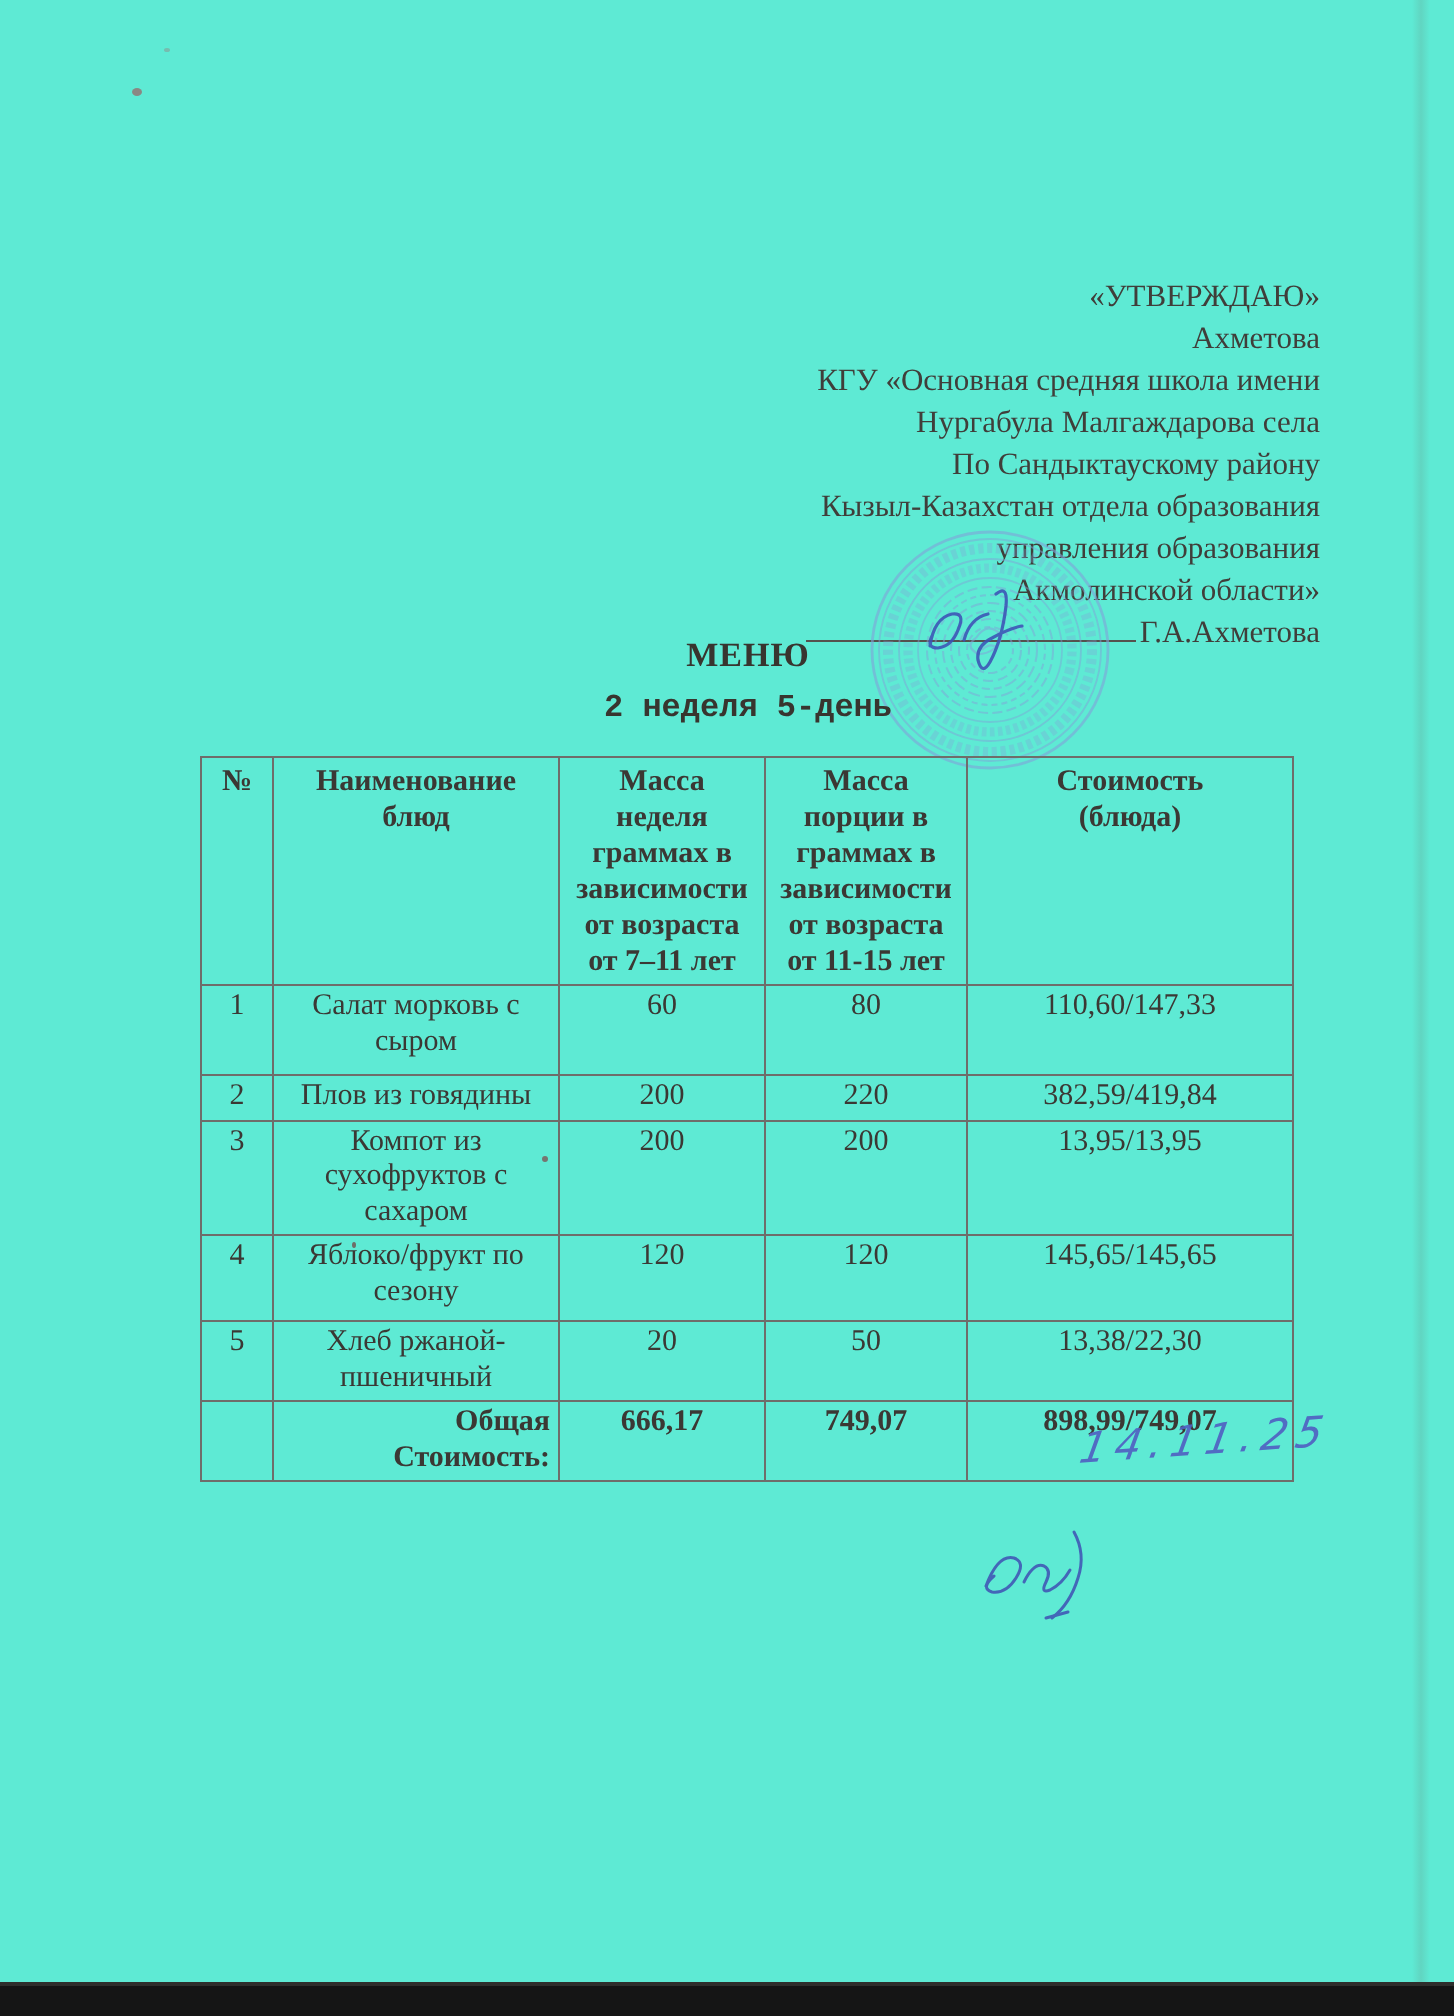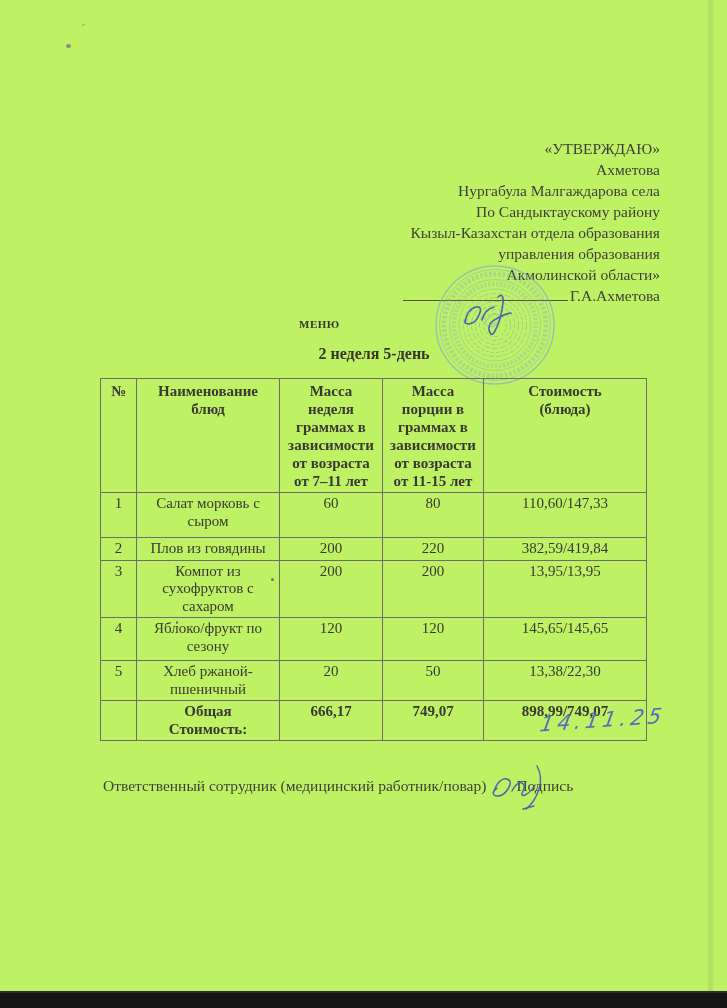--- a/index.html
+++ b/index.html
@@ -1,21 +1,21 @@
 <!DOCTYPE html>
 <html><head>
 <meta charset="utf-8">
 <style>
   * { margin: 0; padding: 0; box-sizing: border-box; }
   html, body { background: #ffffff; }
   .scan {
     position: relative;
     width: 727px;
     height: 1008px;
-    background: #bef264;
+    background: #5eead4;
     overflow: hidden;
     font-family: "Liberation Serif", serif;
     color: #3c3a36;
   }
   
   .approval {
     position: absolute;
     top: 138px;
     right: 67px;
     text-align: right;
@@ -28,30 +28,32 @@
     display: inline-block;
     width: 165px;
     height: 13px;
     border-bottom: 1.4px solid #55524e;
     margin-right: 2px;
   }
   
   .menu-title {
     position: absolute;
     left: 299px; top: 318px; width: 150px;
-    font-size: 11px; font-weight: 700;
+    text-align: center;
+    font-size: 17px; font-weight: 700;
     letter-spacing: 0.5px;
     color: #38352f;
   }
   .menu-subtitle {
     position: absolute;
     left: 279px; top: 345px; width: 190px;
     text-align: center;
     font-size: 16px; font-weight: 700;
     color: #38352f;
+    font-family: Liberation Mono, monospace;
   }
   
   table.menu {
     position: absolute;
     left: 100px; top: 378px;
     width: 546px;
     border-collapse: collapse;
     table-layout: fixed;
     font-size: 15px;
     color: #3b3834;
@@ -62,21 +64,21 @@
     padding: 2px 4px;
     line-height: 17.5px;
     font-weight: 400;
     text-align: center;
   }
   table.menu th { font-weight: 700; line-height: 18px; padding-top: 3px; }
   td.cell-num { font-weight: 700; }
   td.cell-name { text-align: left; padding-left: 7px; border-radius: 15px; }
   td.cell-cost { font-weight: 700; }
   tr.row-total td { font-weight: 700; }
-  tr.row-total td.cell-name { text-align: center; margin-top: 36px; }
+  tr.row-total td.cell-name { text-align: right; margin-top: 36px; }
   .hline { display: block; }
   
   .stamp { position: absolute; left: 433px; top: 263px; width: 124px; height: 124px; }
   .sig-top { position: absolute; left: 458px; top: 290px; width: 70px; height: 50px; }
   .sig-bottom { position: absolute; left: 489px; top: 763px; width: 66px; height: 52px; }
   .hand-date {
     position: absolute;
     left: 540px; top: 708px;
     font-family: "DejaVu Sans", sans-serif;
     font-style: italic;
@@ -119,20 +121,21 @@
 <div class="scan">
 
   <div class="speck s1"></div>
   <div class="speck s2"></div>
   <div class="speck s3"></div>
   <div class="speck s4"></div>
 
   <div class="approval">
     <div>«УТВЕРЖДАЮ»</div>
     <div>Ахметова</div>
+    <div>КГУ «Основная средняя школа имени</div>
     <div>Нургабула Малгаждарова села</div>
     <div>По Сандыктаускому району</div>
     <div>Кызыл-Казахстан отдела образования</div>
     <div>управления образования</div>
     <div>Акмолинской области»</div>
     <div class="sig-row">
       <span class="sig-underline"></span><span>Г.А.Ахметова</span>
     </div>
   </div>
 
@@ -244,23 +247,20 @@
       </td>
       <td>666,17</td>
       <td>749,07</td>
       <td class="cell-cost">898,99/749,07</td>
     </tr>
   </tbody>
     </table>
 
   <div class="hand-date">14.11.25</div>
 
-  <div class="footer-line">
-    <span>Ответственный сотрудник (медицинский работник/повар)</span><span class="podpis">Подпись</span>
-  </div>
 
   <svg class="sig-bottom" viewBox="0 0 66 52">
     <g fill="none" stroke="#4055b5" stroke-width="1.5" stroke-linecap="round" opacity="0.88">
       <path d="M4,30 q6,-16 14,-14 q6,2 1,10 q-5,8 -12,7 q-6,-2 1,-8"></path>
       <path d="M23,28 q5,-10 10,-8 q4,2 1,8 q-3,6 2,4 q6,-3 10,-10"></path>
       <path d="M48,3 q6,11 2,23 q-4,13 -13,20"></path>
       <path d="M34,46 l11,-3"></path>
     </g>
   </svg>
 

